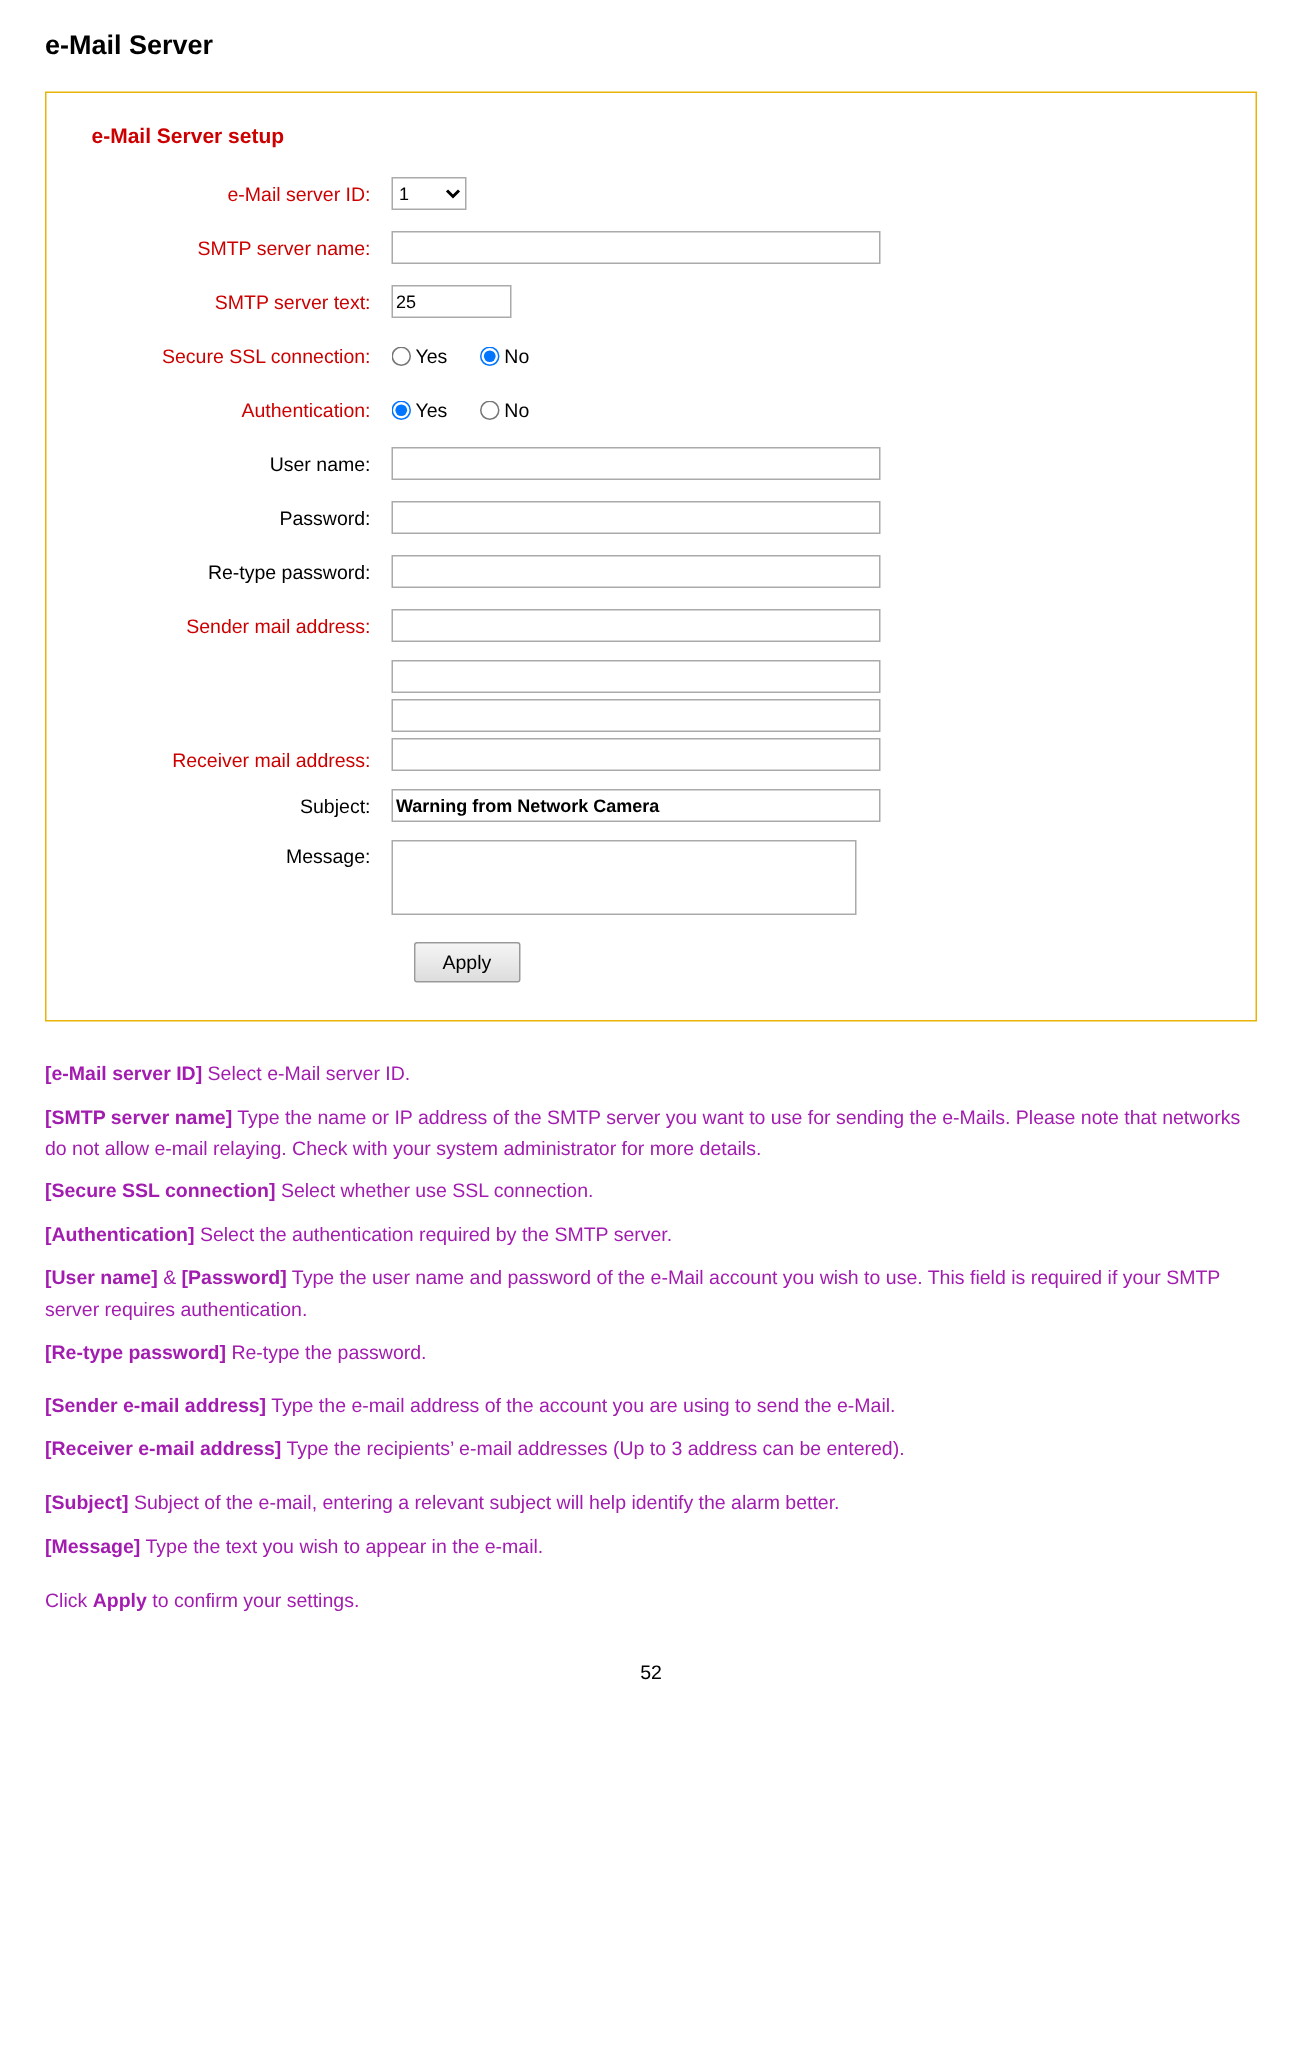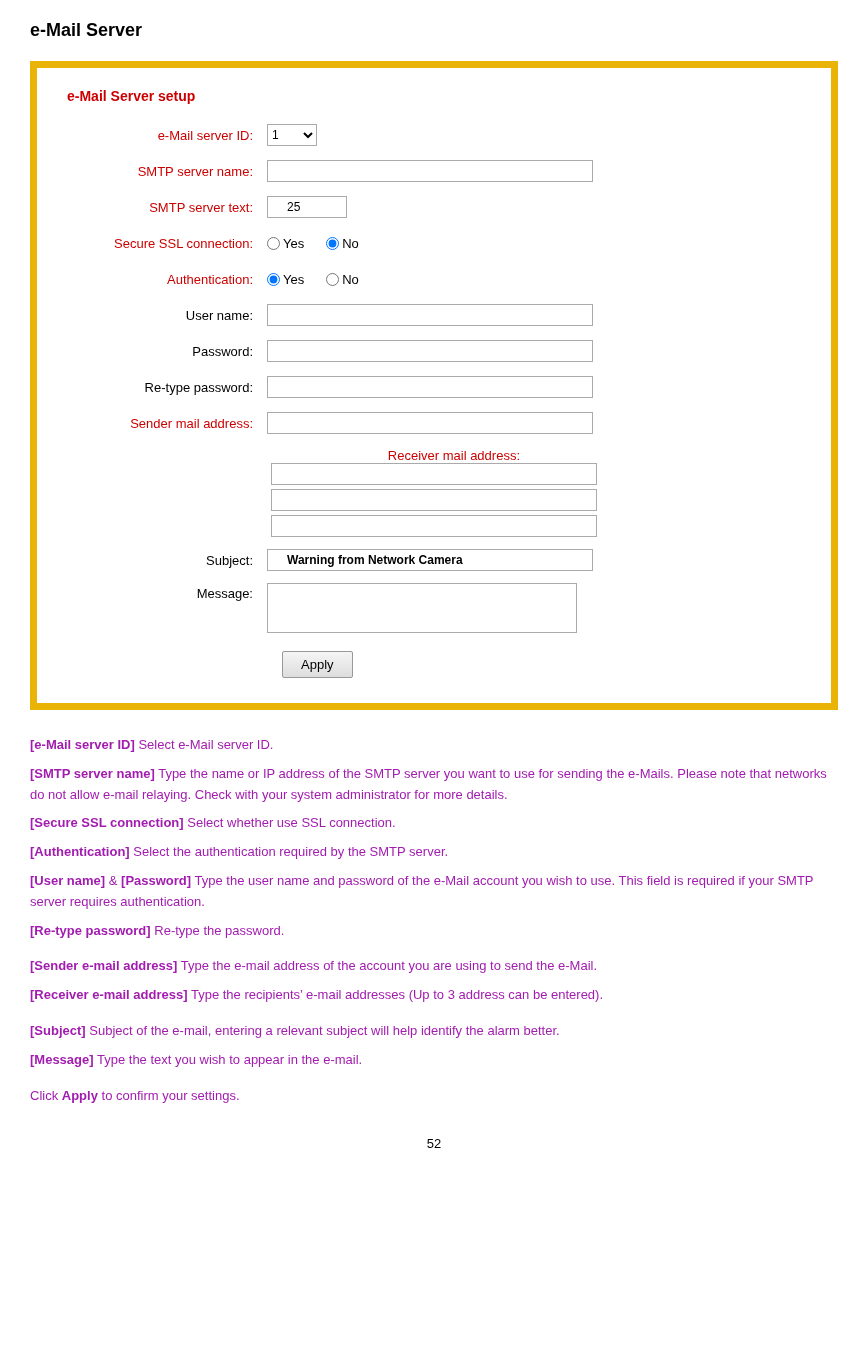--- a/index.html
+++ b/index.html
@@ -11,21 +11,21 @@
       padding: 20px 30px;
       width: 868px;
       min-height: 1365px;
     }
     h1.page-title {
       font-size: 18px;
       font-weight: bold;
       margin-bottom: 20px;
     }
     .section-box {
-      border: 7px solid #eab308;
+      border: 1px solid #eab308;
       padding: 20px 30px 25px 30px;
       margin-bottom: 25px;
       background: #fff;
     }
     .section-title {
       color: #c00;
       font-size: 14px;
       font-weight: bold;
       margin-bottom: 18px;
     }
@@ -43,21 +43,21 @@
       text-align: right;
       padding-right: 14px;
     }
     .form-label.black {
       color: #000;
     }
     .form-control {
       border: 1px solid #aaa;
       height: 22px;
       font-size: 12px;
-      padding: 1px 19px;
+      padding: 1px 2px;
       background: #fff;
       outline: none;
     }
     .text-input {
       width: 326px;
       font-weight: bold;
     }
     .short-input {
       width: 80px;
     }
@@ -194,21 +194,21 @@
   <div class="form-row">
     <div class="form-label black">Re-type password:</div>
     <input type="password" class="form-control text-input" value="" style="">
   </div>
 
   <div class="form-row">
     <div class="form-label">Sender mail address:</div>
     <input type="text" class="form-control text-input" value="" style="">
   </div>
 
-  <div class="form-row" style="align-items:center;flex-direction:column;">
+  <div class="form-row" style="align-items:flex-end;">
     <div class="form-label" style="padding-top:2px;">Receiver mail address:</div>
     <div class="receiver-rows">
       <input type="text" class="form-control text-input" value="" style="">
       <input type="text" class="form-control text-input" value="" style="">
       <input type="text" class="form-control text-input" value="" style="">
     </div>
   </div>
 
   <div class="form-row">
     <div class="form-label black">Subject:</div>

